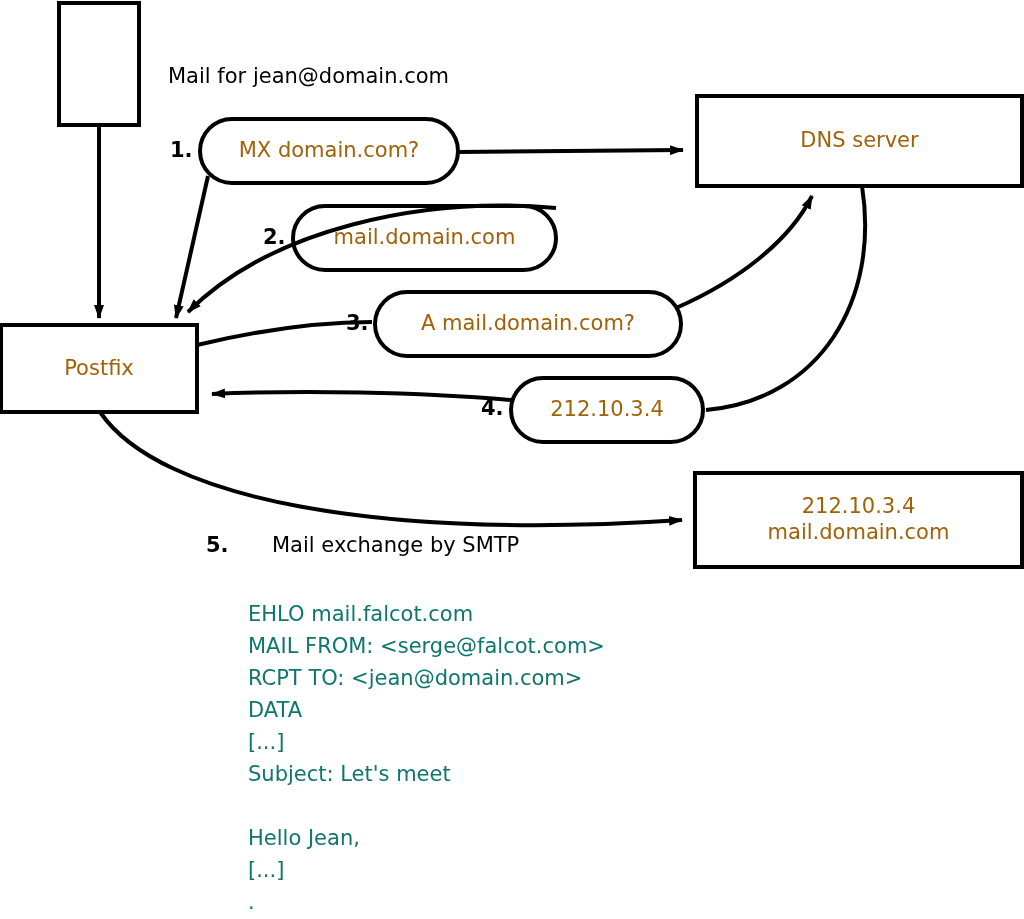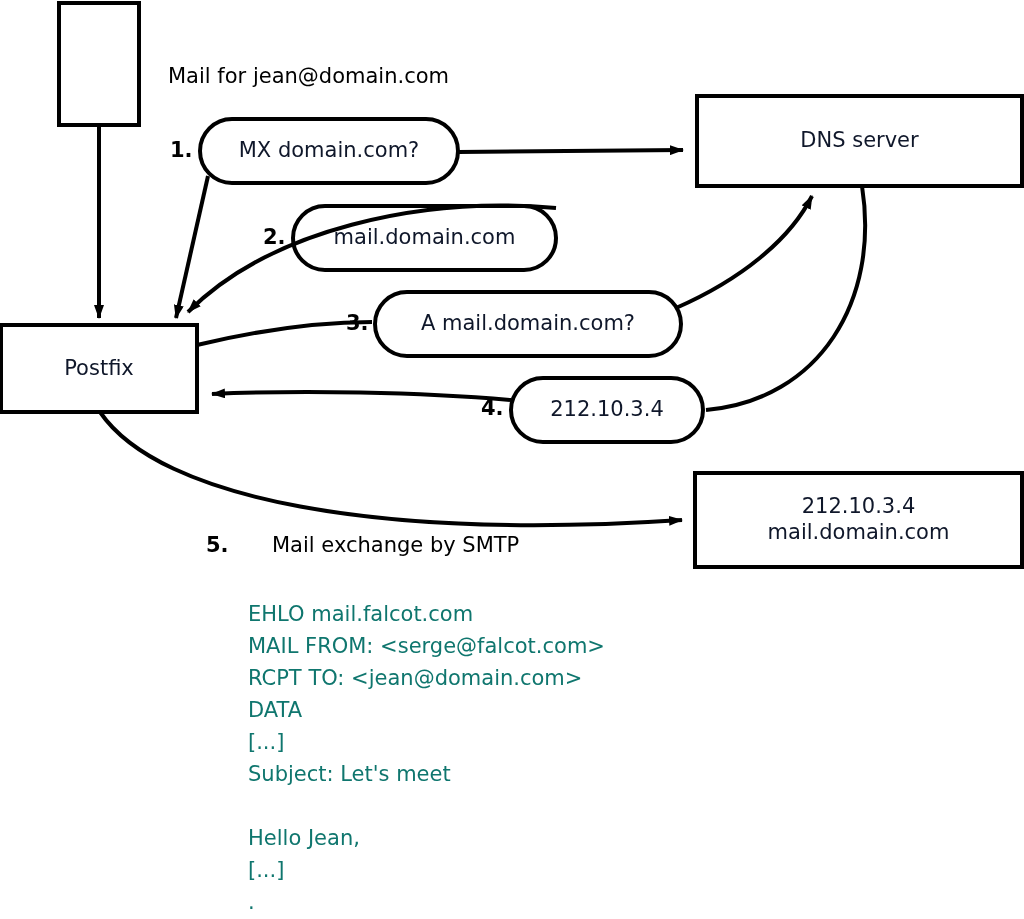--- a/index.html
+++ b/index.html
@@ -24,21 +24,21 @@
     height: 919px;
   }
   .node-text {
     position: absolute;
     display: flex;
     align-items: center;
     justify-content: center;
     text-align: center;
     font-size: 21px;
     line-height: 1.22;
-    color: #0f172a;
+    color: #a16207;
     white-space: pre-line;
   }
   .plain-text {
     position: absolute;
     font-size: 21px;
     color: #000000;
     white-space: pre;
   }
   .step-num {
     position: absolute;

